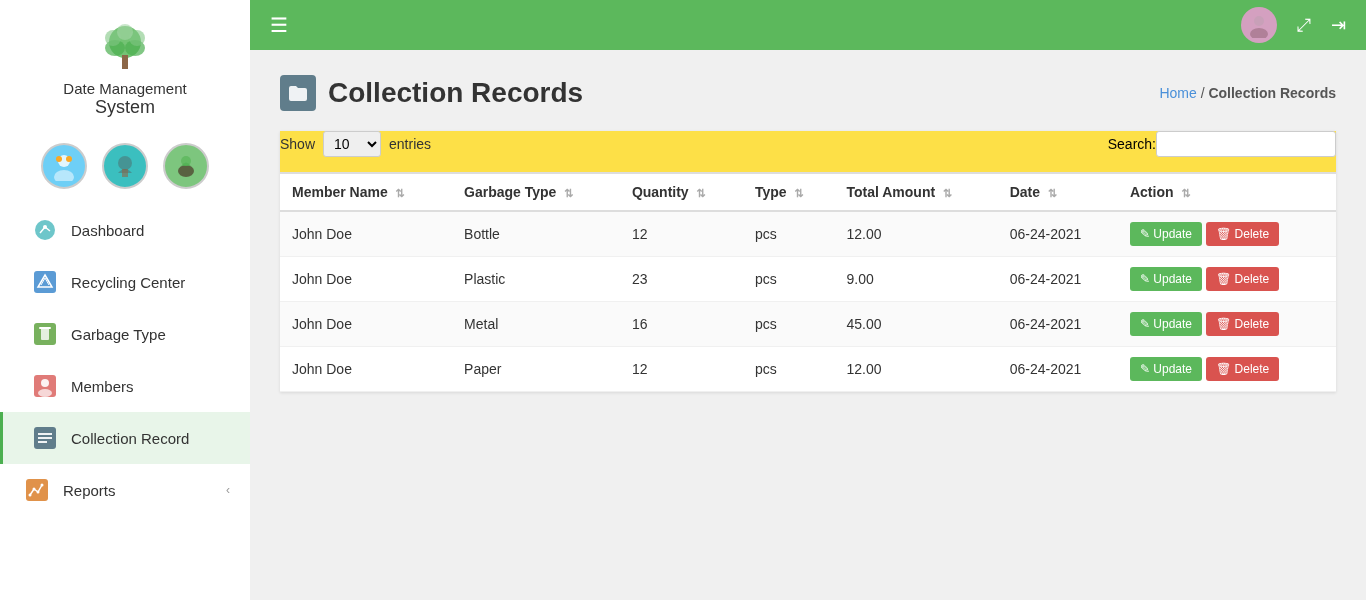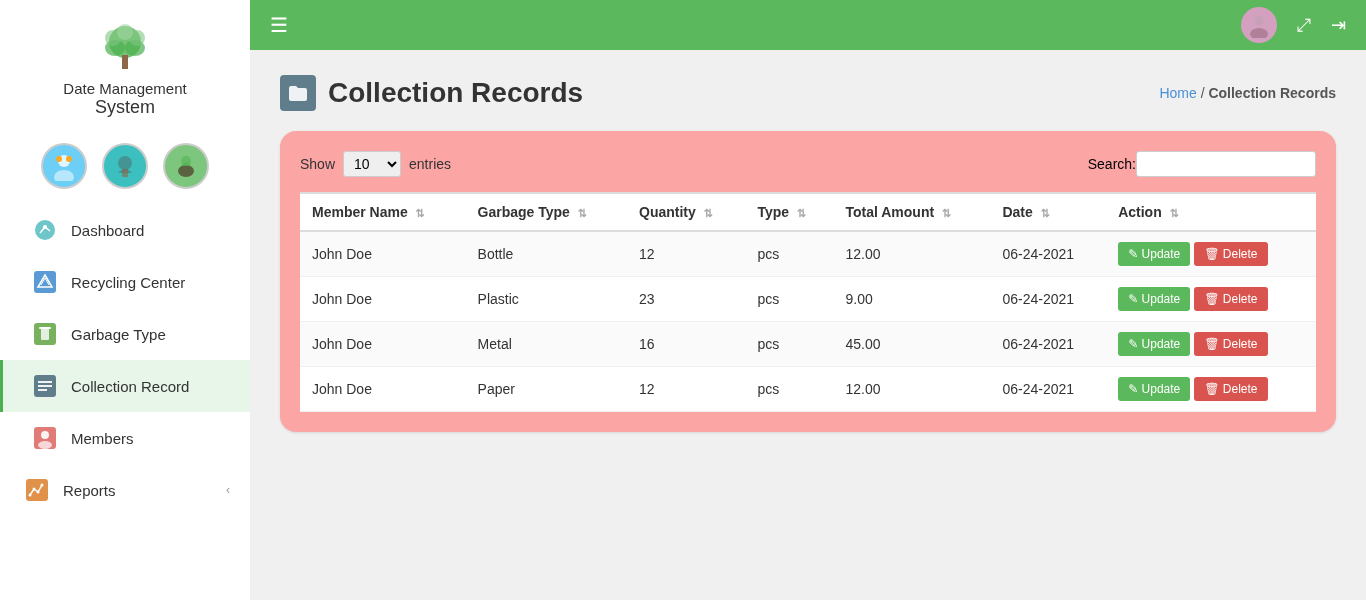--- a/index.html
+++ b/index.html
@@ -160,23 +160,22 @@
     }
     .breadcrumb {
       font-size: 14px;
       color: #555;
     }
     .breadcrumb a { color: #4a90d9; text-decoration: none; }
     .breadcrumb span { color: #555; }
 
     
     .table-card {
-      background: #fca5a5;
-      border-radius: 16px;
-      padding: 20px;
+      background: #fde047;
+      border-radius: 0;
       box-shadow: 0 1px 3px rgba(0,0,0,0.1);
     }
 
     
     .table-controls {
       display: flex;
       align-items: center;
       justify-content: space-between;
       margin-bottom: 15px;
     }
@@ -364,41 +363,41 @@
       <span class="nav-icon">
         <svg width="22" height="22" viewBox="0 0 22 22">
           <rect width="22" height="22" rx="3" fill="#78b15e"></rect>
           <rect x="7" y="5" width="8" height="12" rx="1" fill="white" opacity="0.8"></rect>
           <rect x="5" y="4" width="12" height="2" rx="1" fill="white"></rect>
         </svg>
       </span>
       <span>Garbage Type</span>
     </div>
 
+    <div class="nav-item">
+      <span class="nav-icon">
+        <svg width="22" height="22" viewBox="0 0 22 22">
+          <rect width="22" height="22" rx="3" fill="#e07b78"></rect>
+          <circle cx="11" cy="8" r="4" fill="white" opacity="0.9"></circle>
+          <ellipse cx="11" cy="18" rx="7" ry="4" fill="white" opacity="0.7"></ellipse>
+        </svg>
+      </span>
+      <span>Members</span>
+    </div>
+
     <div class="nav-item active">
       <span class="nav-icon">
         <svg width="22" height="22" viewBox="0 0 22 22">
           <rect width="22" height="22" rx="3" fill="#607d8b"></rect>
           <rect x="4" y="6" width="14" height="2" fill="white" opacity="0.9"></rect>
           <rect x="4" y="10" width="14" height="2" fill="white" opacity="0.9"></rect>
           <rect x="4" y="14" width="9" height="2" fill="white" opacity="0.9"></rect>
         </svg>
       </span>
       <span>Collection Record</span>
-    </div>
-
-    <div class="nav-item">
-      <span class="nav-icon">
-        <svg width="22" height="22" viewBox="0 0 22 22">
-          <rect width="22" height="22" rx="3" fill="#e07b78"></rect>
-          <circle cx="11" cy="8" r="4" fill="white" opacity="0.9"></circle>
-          <ellipse cx="11" cy="18" rx="7" ry="4" fill="white" opacity="0.7"></ellipse>
-        </svg>
-      </span>
-      <span>Members</span>
     </div>
 
     <div class="nav-item nav-item-reports">
       <span class="nav-icon">
         <svg width="22" height="22" viewBox="0 0 22 22">
           <rect width="22" height="22" rx="3" fill="#e0924a"></rect>
           <path d="M4 16 L8 10 L12 13 L16 6" fill="none" stroke="white" stroke-width="1.5"></path>
           <circle cx="4" cy="16" r="1.5" fill="white"></circle>
           <circle cx="8" cy="10" r="1.5" fill="white"></circle>
           <circle cx="12" cy="13" r="1.5" fill="white"></circle>

